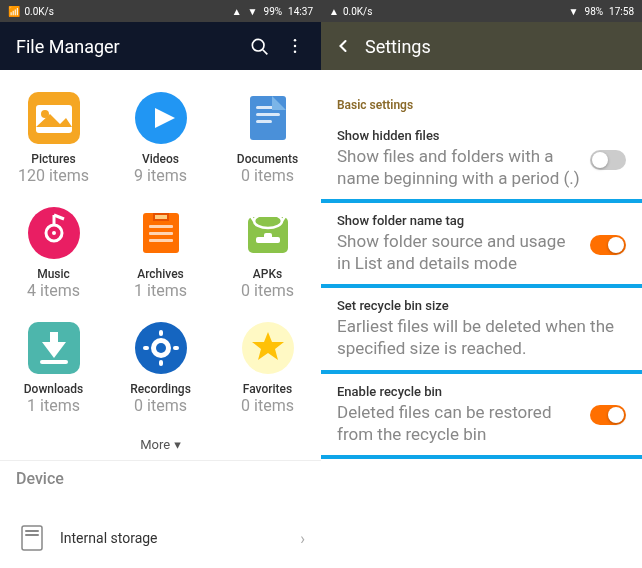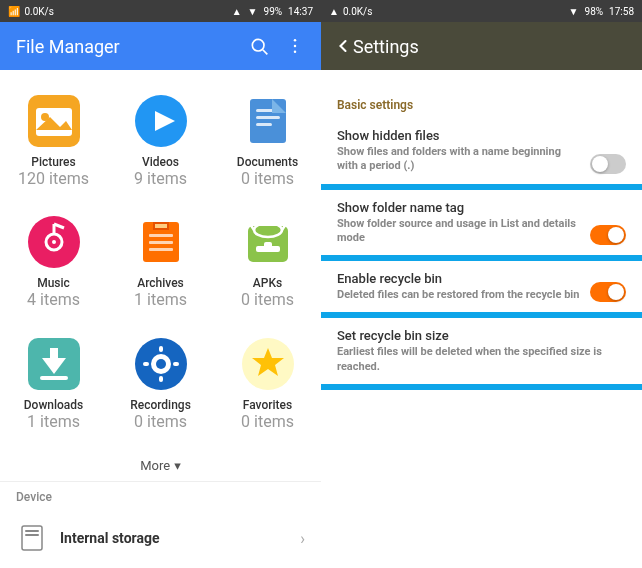--- a/index.html
+++ b/index.html
@@ -34,21 +34,21 @@
     }
 
     .status-bar-left .left-icons {
       display: flex;
       align-items: center;
       gap: 4px;
     }
 
     .top-bar {
       height: 48px;
-      background: #3b82f6;
+      background: #0f172a;
       display: flex;
       align-items: center;
       justify-content: space-between;
       padding: 0 16px;
       color: #fff;
     }
 
     .top-bar-title {
       font-size: 18px;
       font-weight: 400;
@@ -120,23 +120,23 @@
       font-size: 13px;
       gap: 4px;
     }
 
     .device-section {
       border-top: 1px solid #eee;
       padding: 8px 16px 4px;
     }
 
     .device-label {
-      font-size: 12px;
+      font-size: 16px;
       color: #888;
-      margin-bottom: 8px;
+      margin-bottom: 24px;
       font-weight: 500;
     }
 
     .storage-item {
       display: flex;
       align-items: center;
       padding: 8px 0;
       cursor: pointer;
     }
 
@@ -150,21 +150,21 @@
       color: #666;
     }
 
     .storage-info {
       flex: 1;
     }
 
     .storage-name {
       font-size: 14px;
       color: #333;
-      font-weight: 700;
+      font-weight: 400;
     }
 
     .storage-detail {
       font-size: 11px;
       color: #888;
     }
 
     .storage-arrow {
       color: #aaa;
       font-size: 16px;
@@ -190,20 +190,21 @@
       color: #fff;
       font-size: 10px;
     }
 
     .settings-top-bar {
       height: 48px;
       background: #4a4a3a;
       display: flex;
       align-items: center;
       padding: 0 12px;
+      gap: 12px;
       color: #fff;
     }
 
     .settings-title {
       font-size: 18px;
       font-weight: 400;
       color: #fff;
     }
 
     .settings-content {
@@ -215,43 +216,42 @@
     .settings-section-header {
       font-size: 12px;
       color: #8a6a2a;
       padding: 28px 16px 6px;
       font-weight: 600;
     }
 
     .settings-item {
       padding: 10px 16px;
       display: flex;
-      align-items: flex-end;
+      align-items: center;
       justify-content: space-between;
-      border-bottom: 6px solid #0ea5e9;
+      border-bottom: 4px solid #0ea5e9;
       cursor: pointer;
     }
 
     .settings-item-text {
       flex: 1;
       margin-right: 8px;
     }
 
     .settings-item-label {
       font-size: 13px;
       color: #333;
       font-weight: 500;
       margin-bottom: 2px;
     }
 
     .settings-item-desc {
-      font-size: 11px;
+      font-size: 17px;
       color: #888;
       line-height: 1.3;
-      font-weight: bold;
     }
 
     .toggle {
       width: 36px;
       height: 20px;
       border-radius: 10px;
       position: relative;
       flex-shrink: 0;
       margin-top: 2px;
       cursor: pointer;
@@ -511,28 +511,28 @@
         <div class="settings-item-label">Show folder name tag</div>
         <div class="settings-item-desc">Show folder source and usage in List and details mode</div>
       </div>
       <div class="toggle on"></div>
     </div>
 
 
 
     <div class="settings-item">
       <div class="settings-item-text">
+        <div class="settings-item-label">Set recycle bin size</div>
+        <div class="settings-item-desc">Earliest files will be deleted when the specified size is reached.</div>
+      </div>
+    </div>
+
+    <div class="settings-item">
+      <div class="settings-item-text">
         <div class="settings-item-label">Enable recycle bin</div>
         <div class="settings-item-desc">Deleted files can be restored from the recycle bin</div>
       </div>
       <div class="toggle on"></div>
     </div>
 
-    <div class="settings-item">
-      <div class="settings-item-text">
-        <div class="settings-item-label">Set recycle bin size</div>
-        <div class="settings-item-desc">Earliest files will be deleted when the specified size is reached.</div>
-      </div>
-    </div>
-
     <div class="bottom-grey"></div>
   </div>
 </div>
 
 </body></html>

